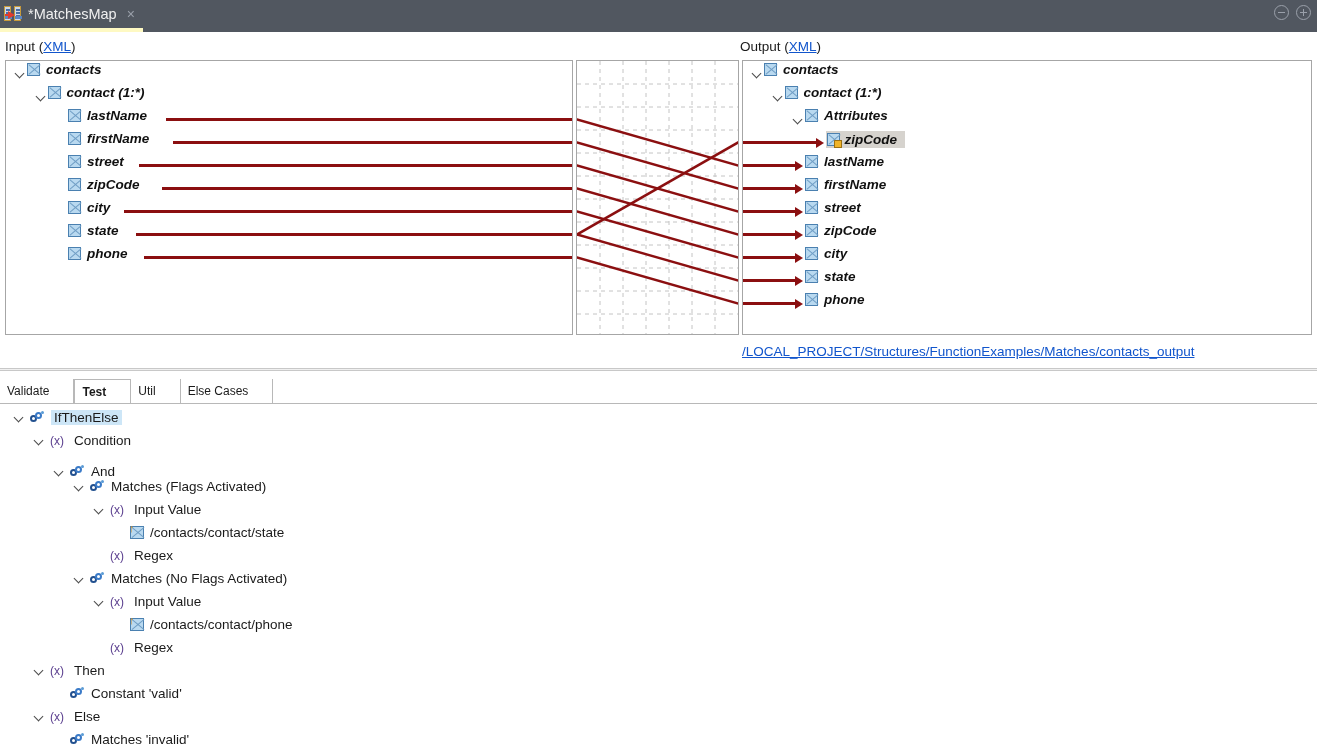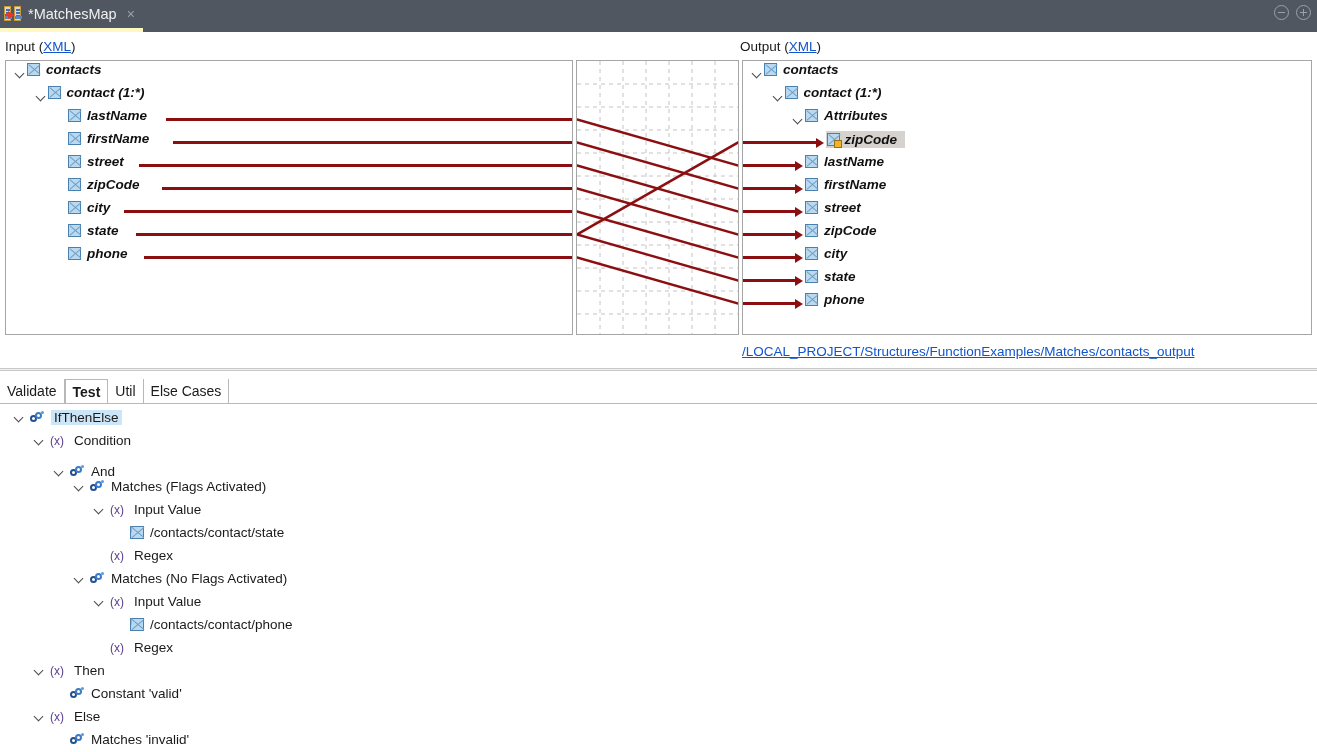--- a/index.html
+++ b/index.html
@@ -151,21 +151,21 @@
 
   
   #bottom {
     position: absolute; left: 0; top: 374px; width: 1317px; height: 378px; background: #ffffff;
   }
   #tabstrip {
     position: absolute; left: 0; top: 5px; height: 24px; display: flex; align-items: stretch;
     width: 1317px;
   }
   .btab {
-    font-size: 14px; color: #1a1a1a; padding: 2px 7px 2px 7px;
+    font-size: 12px; color: #1a1a1a; padding: 2px 24px 2px 7px;
     display: flex; align-items: center; cursor: pointer;
     border-right: 1px solid #b8b8b8;
   }
   .btab.active { font-weight: bold; border: 1px solid #b8b8b8; border-bottom: none; background: #fff; }
   #tabstrip-line {
     position: absolute; left: 0; top: 29px; width: 1317px; height: 1px; background: #b8b8b8;
   }
   #func-tree { position: absolute; left: 0; top: 32px; width: 1317px; height: 344px; }
 
   .frow {

